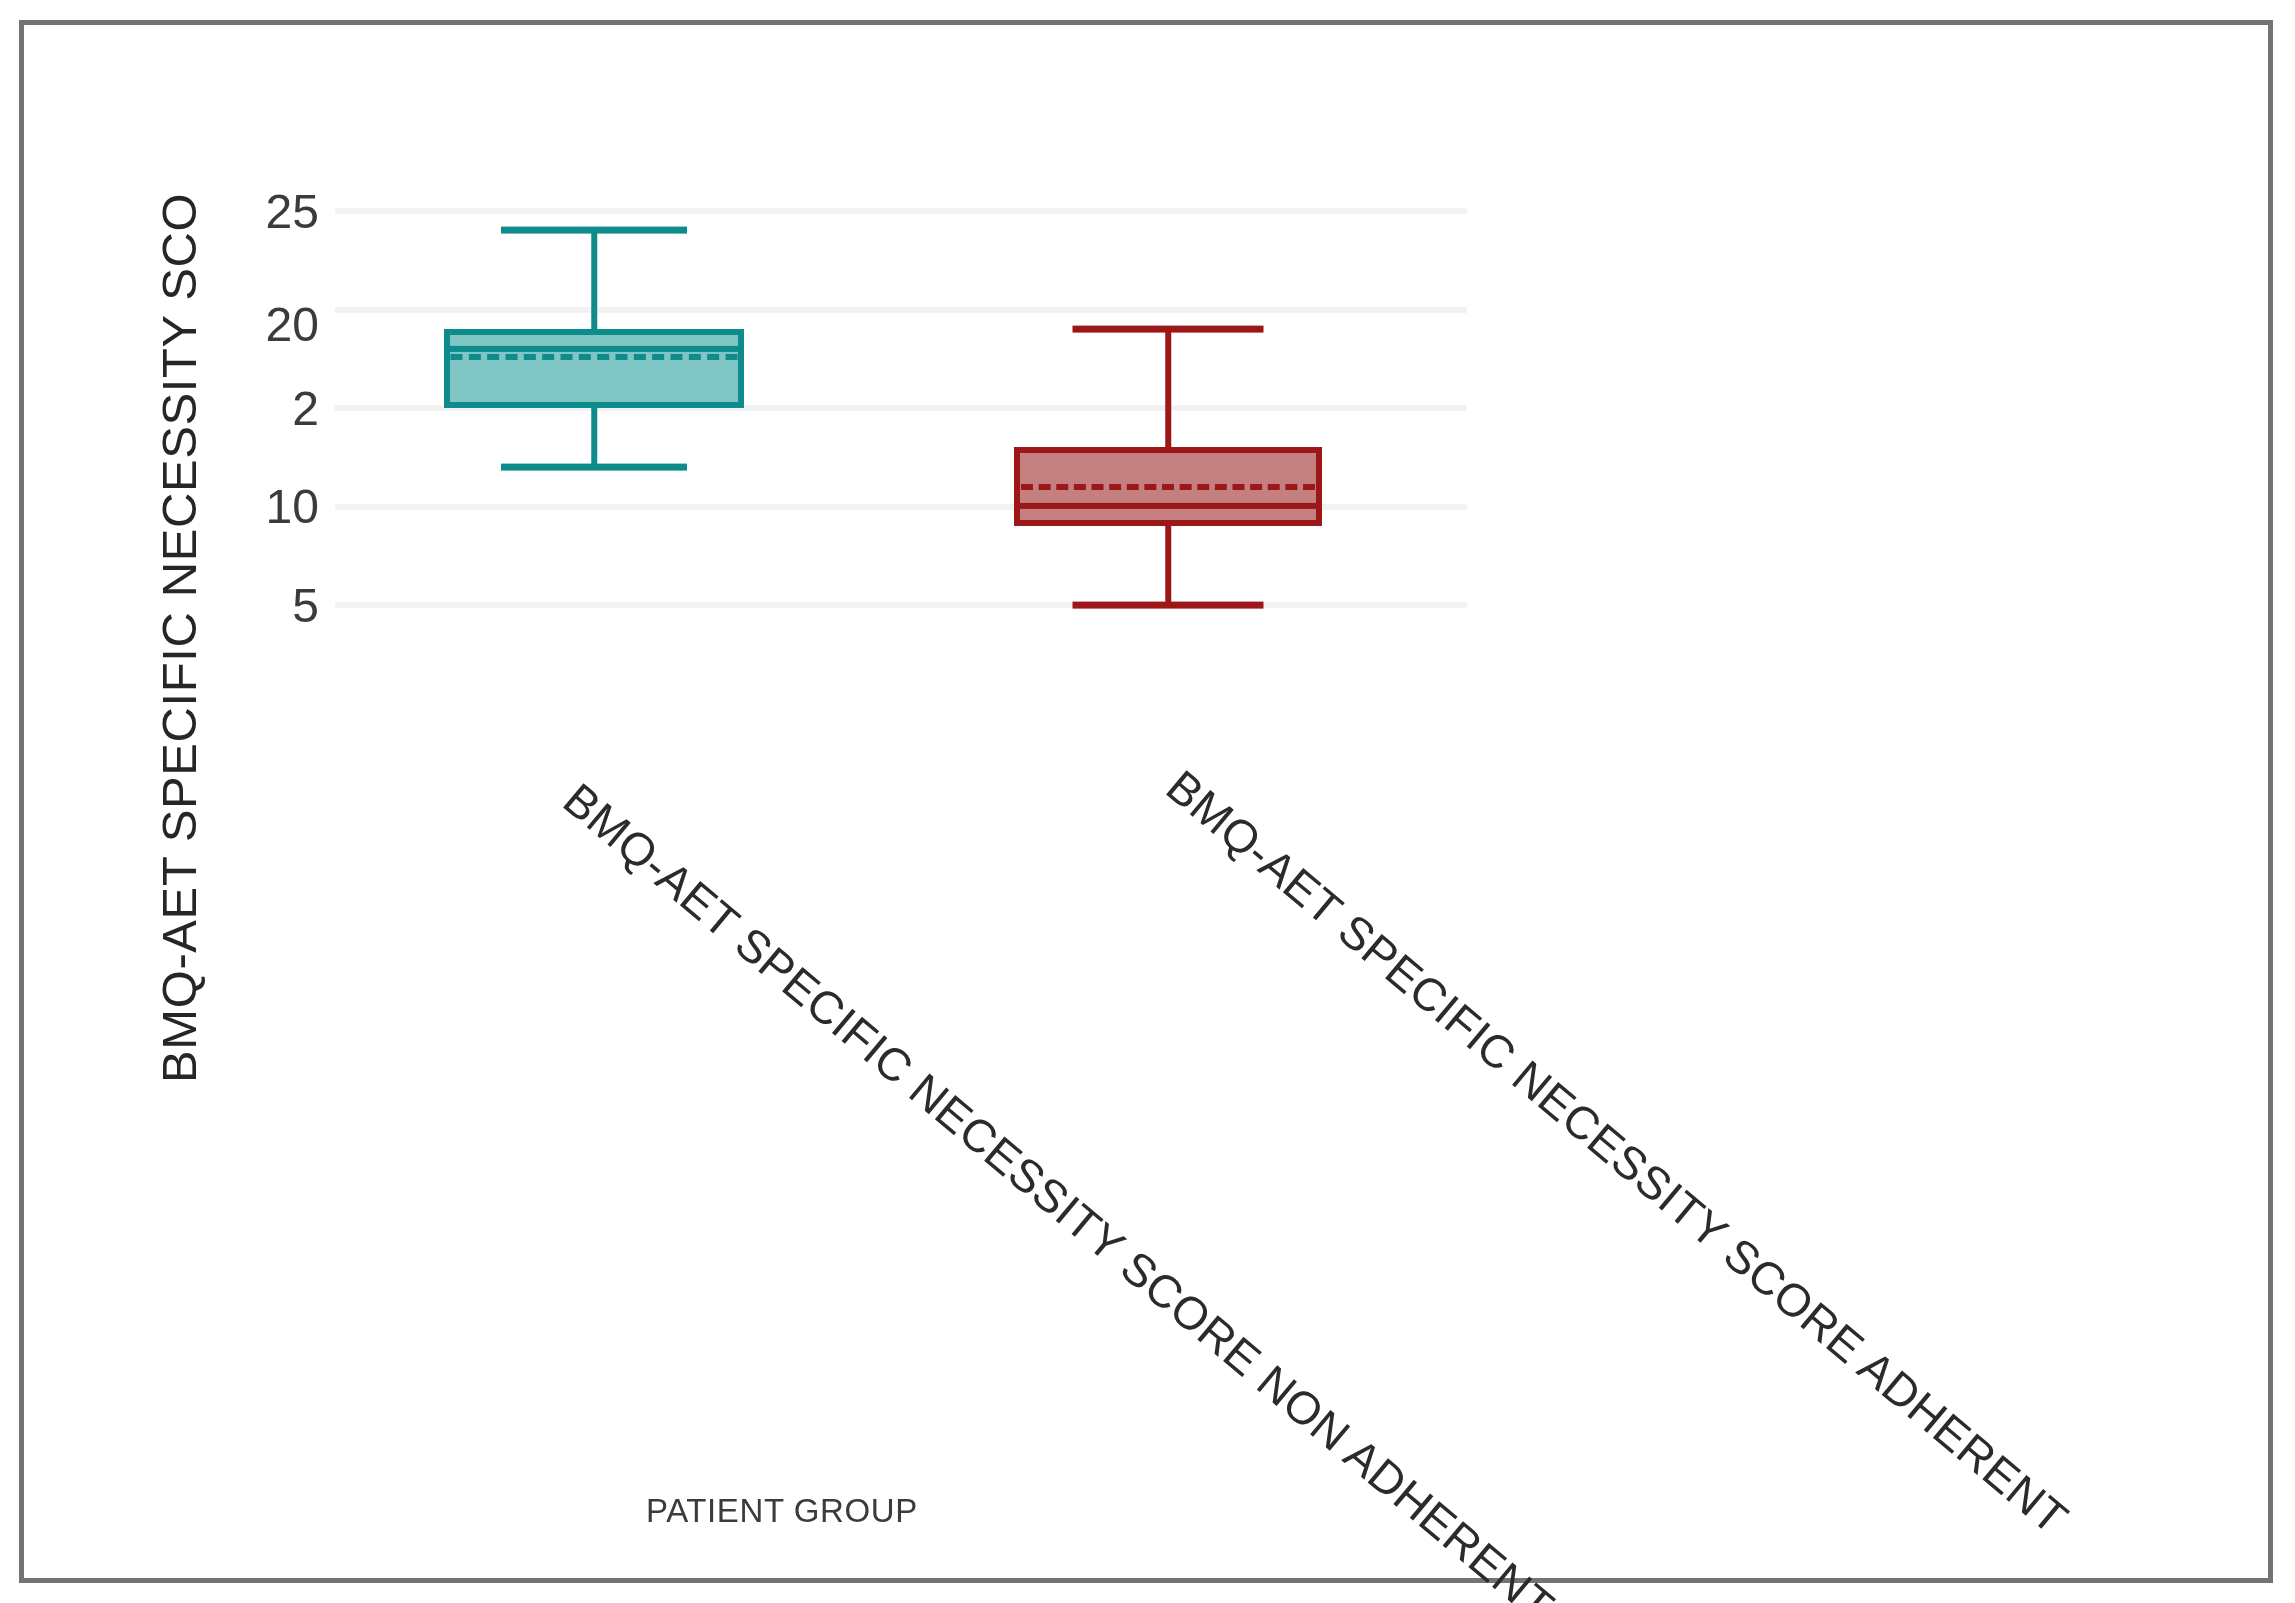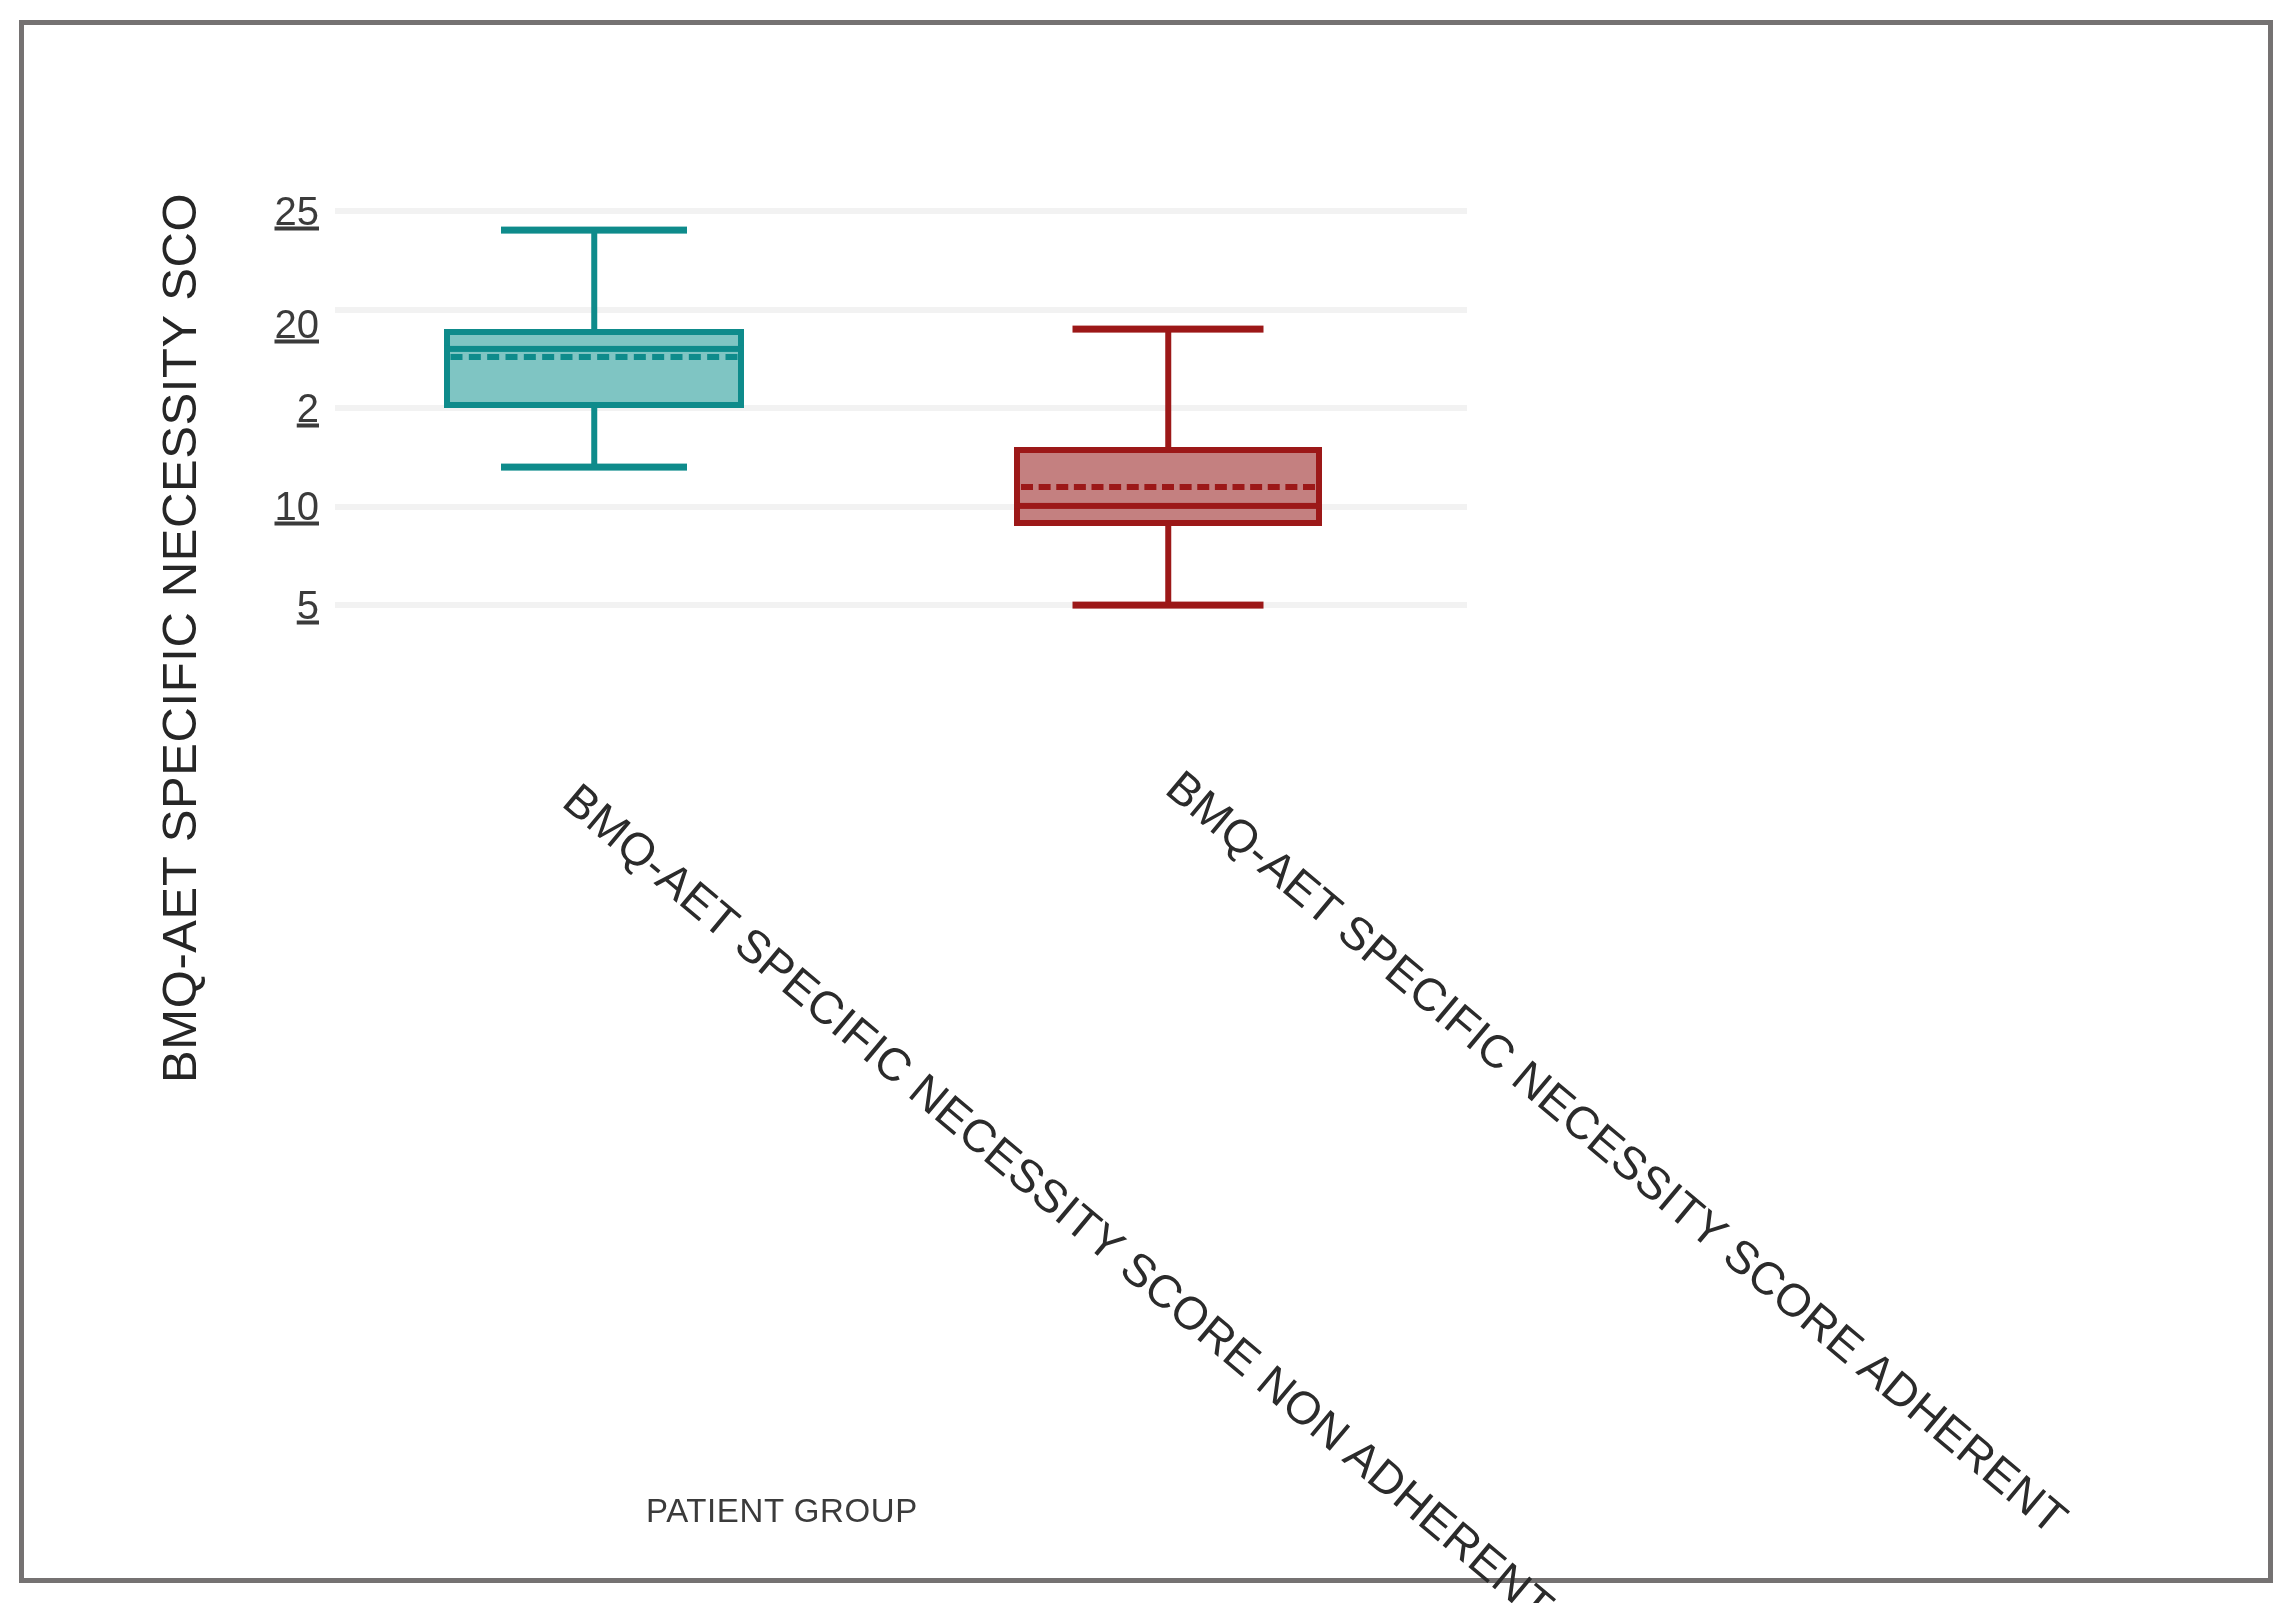--- a/index.html
+++ b/index.html
@@ -70,25 +70,24 @@
     width: 1132px;
     height: 5.5px;
     background: #f2f2f2;
   }
 
   .ytick {
     position: absolute;
     right: 100%;
     margin-right: 16px;
     transform: translateY(-50%);
-    font-size: 40px;
+    font-size: 48px;
     color: #3b3b3b;
     white-space: nowrap;
     font-family: "Liberation Sans", sans-serif;
-    text-decoration: underline;
   }
 
   
   .boxgroup {
     position: absolute;
     top: 0;
     height: 100%;
   }
   .whisker-line {
     position: absolute;

